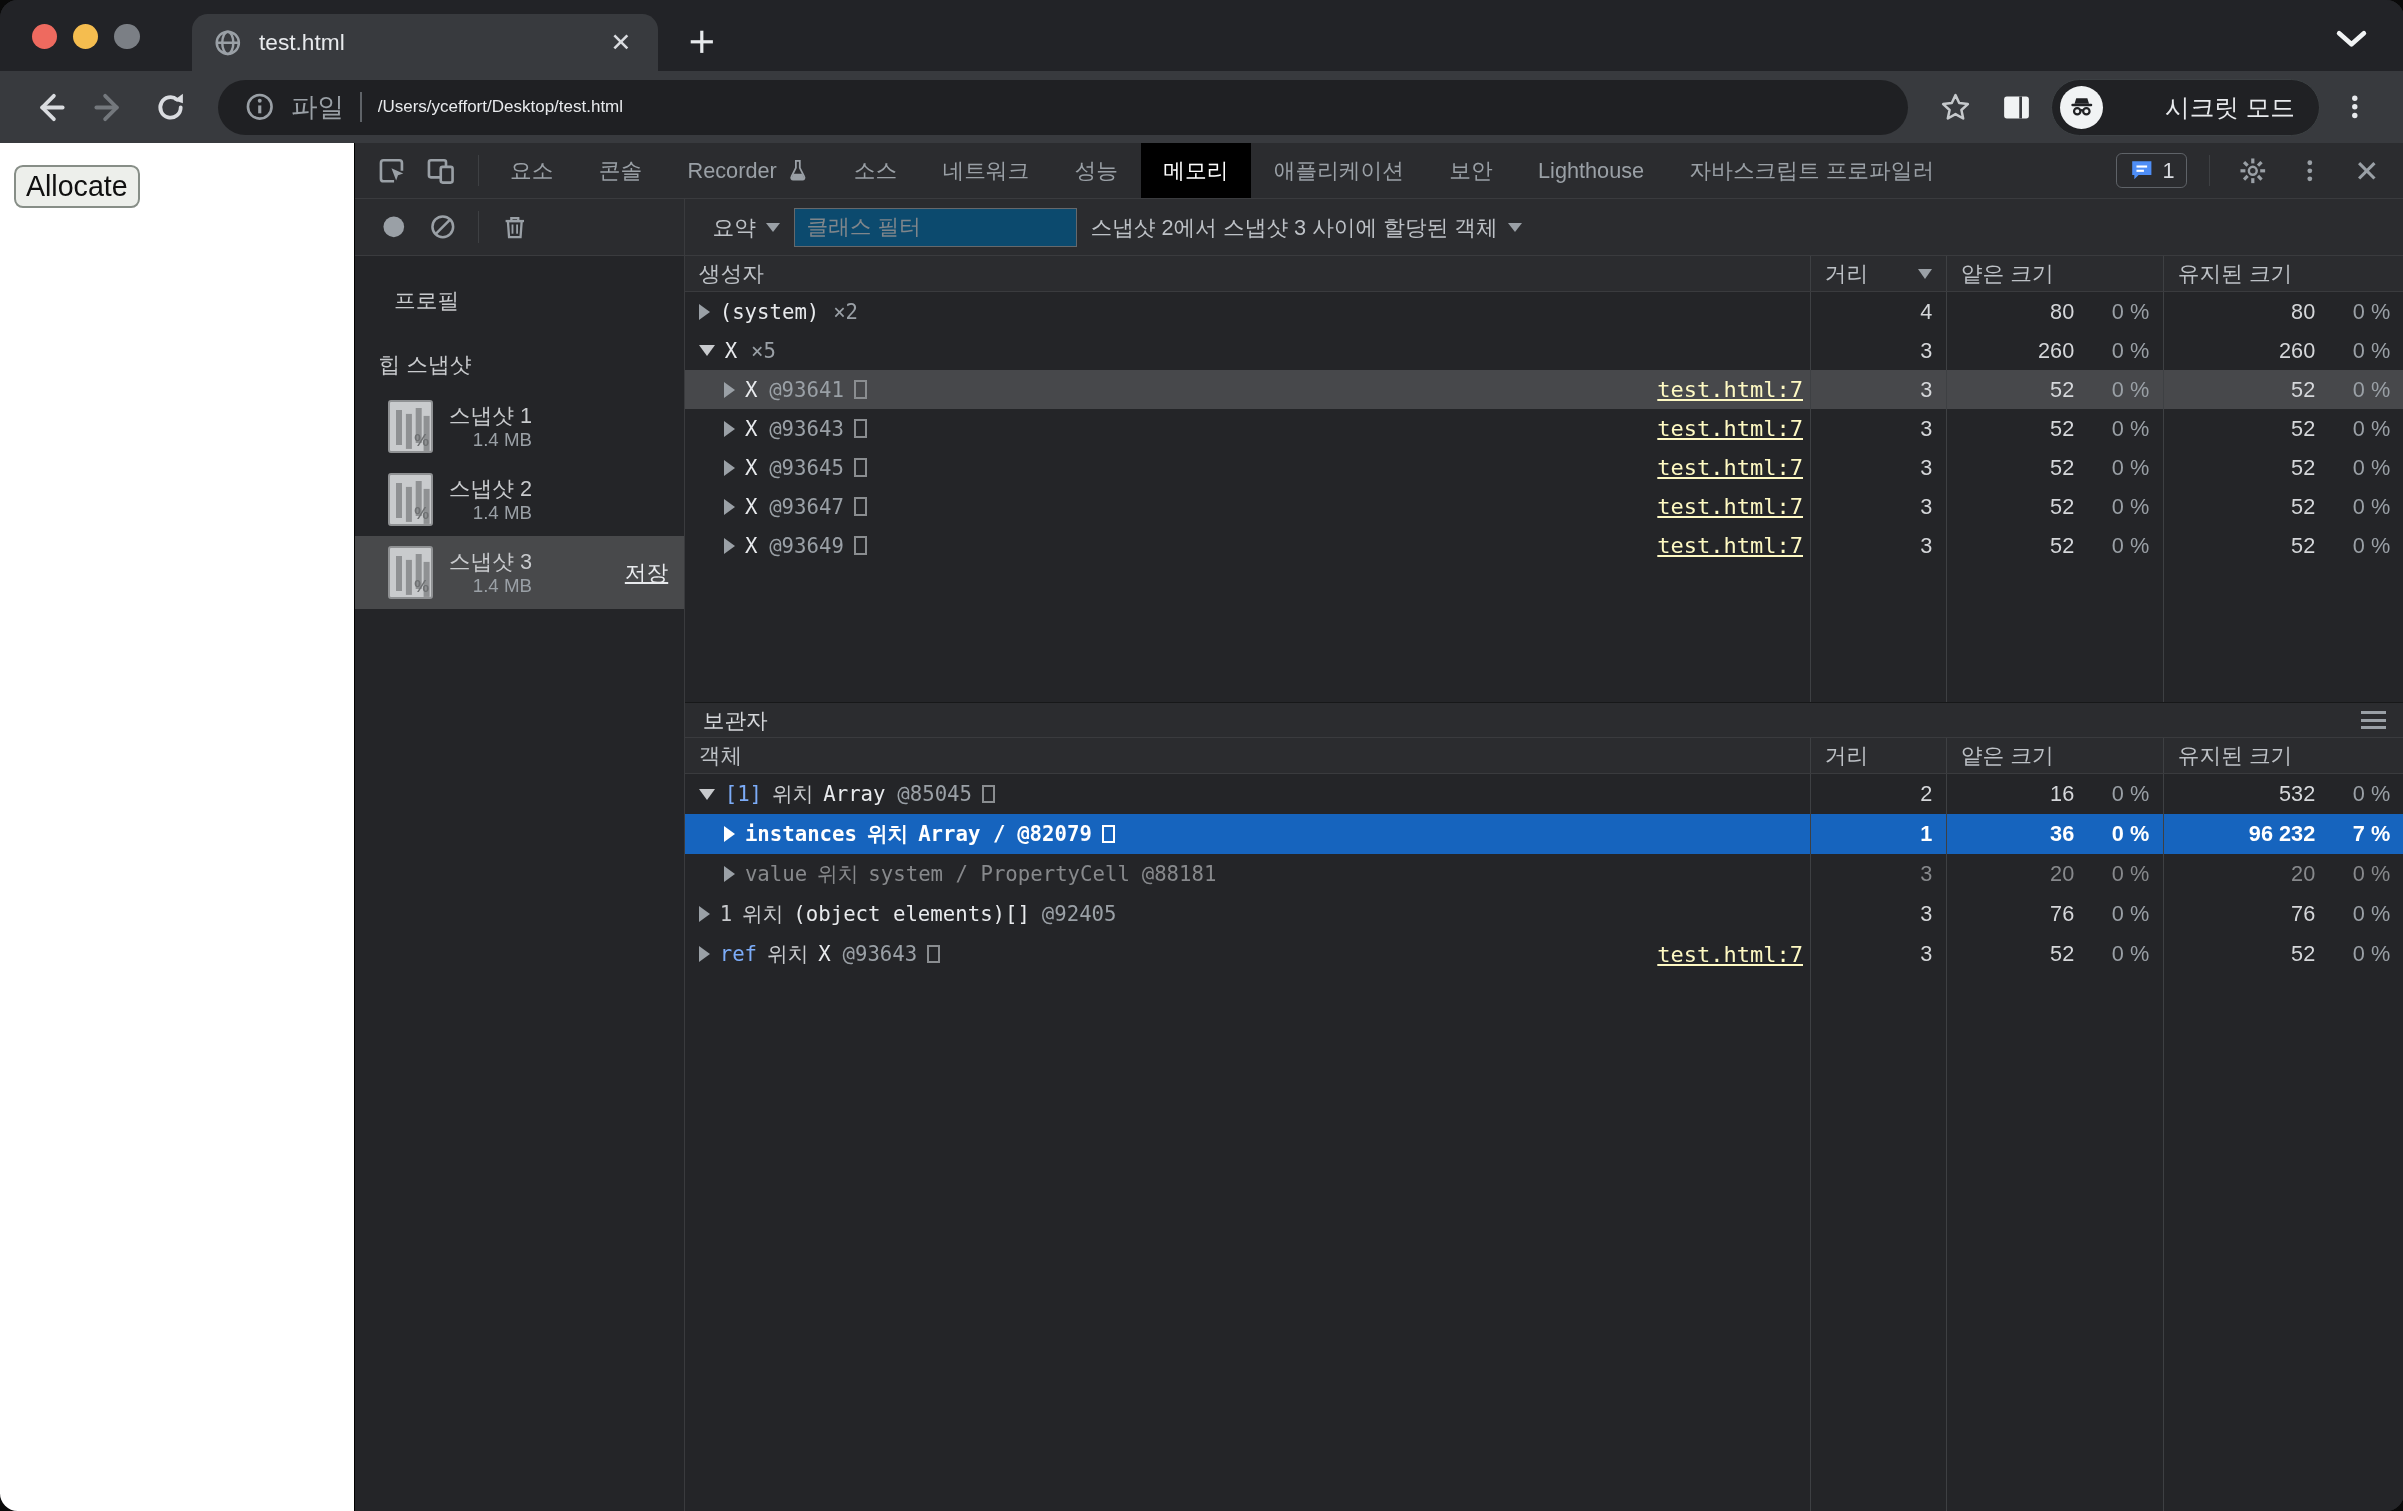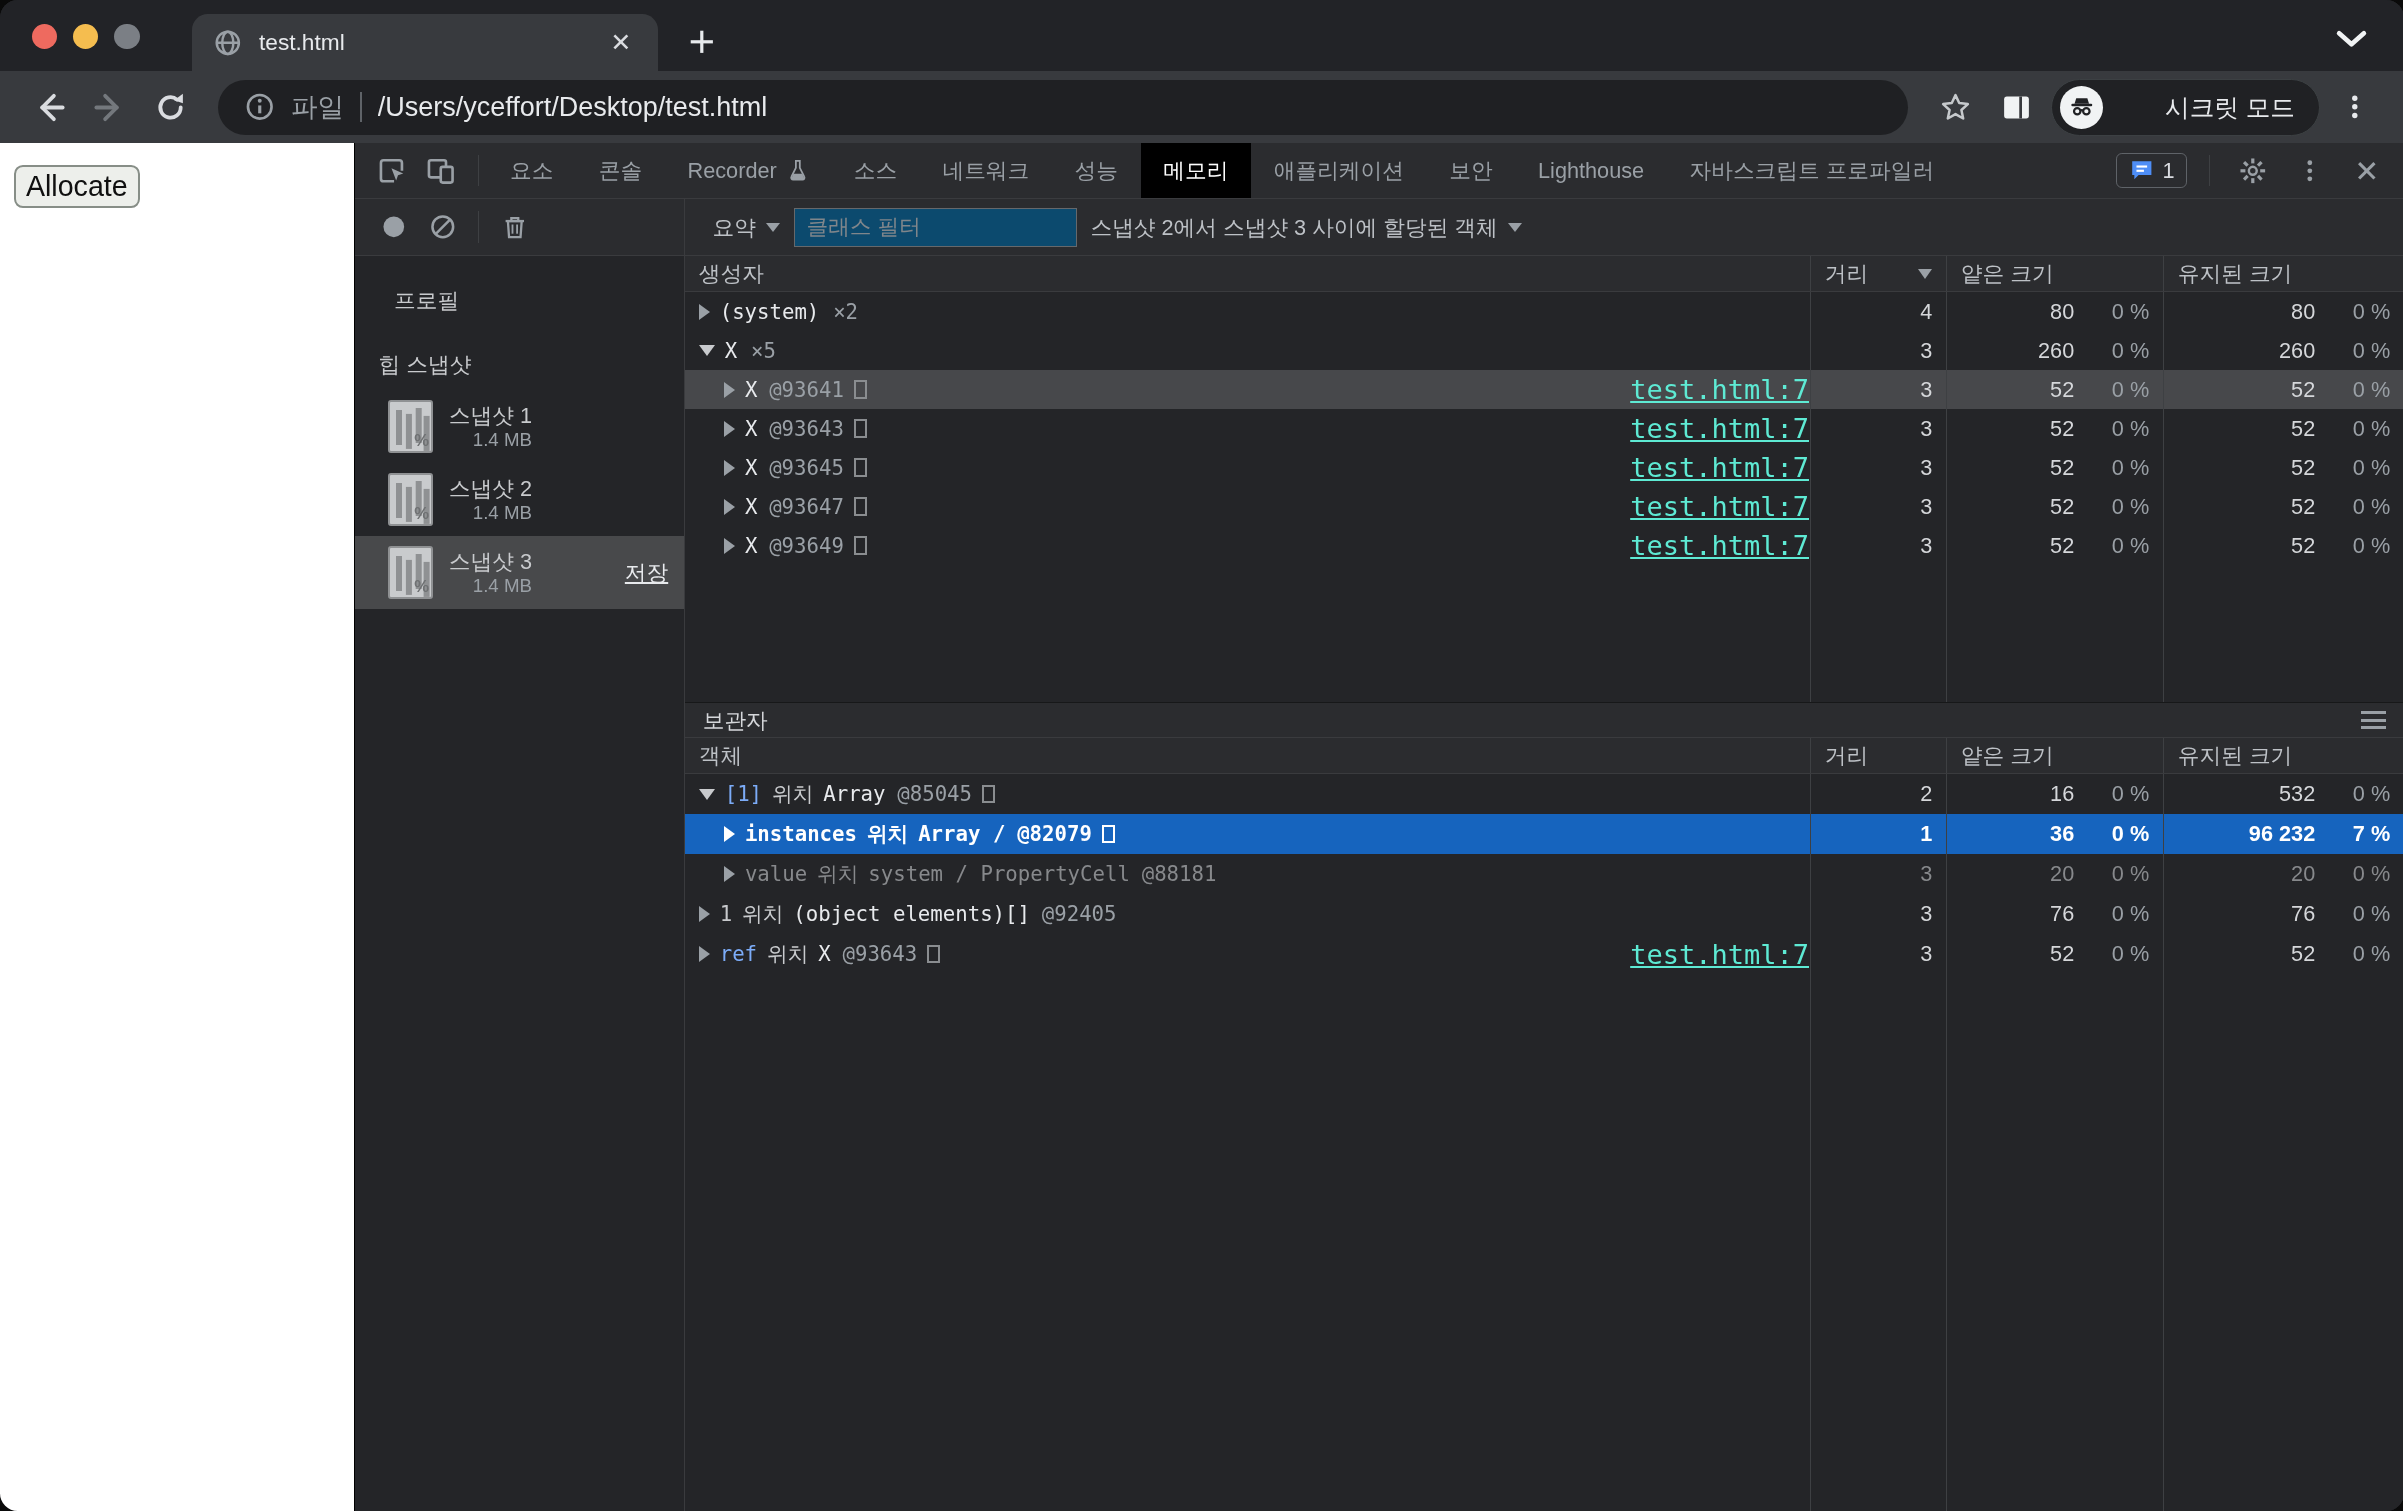--- a/index.html
+++ b/index.html
@@ -20,21 +20,21 @@
   .btab-title { color:#e8eaed; font-size:22.7px; margin-left:15.8px; flex:1; }
   .newtab { position:absolute; left:676px; top:15.8px; width:51px; height:51px; display:flex; align-items:center; justify-content:center; }
   .chev { position:absolute; right:33px; top:23.6px; width:39px; height:29.6px; display:flex; align-items:center; justify-content:center; }
   
   .btoolbar { height:72px; background:#383a3e; display:flex; align-items:center; padding:0 23.6px; gap:9.9px; }
   .navbtn { width:51px; height:51px; display:flex; align-items:center; justify-content:center; flex:0 0 auto; }
   .omnibox { flex:1; height:55px; background:#1f2023; border-radius:27.6px; margin:0 11.8px;
              display:flex; align-items:center; padding:0 25.6px; gap:15.8px; min-width:0; }
   .scheme { color:#9aa0a6; font-size:26.6px; }
   .om-div { width:2px; height:29.6px; background:#5f6368; }
-  .om-path { color:#e8eaed; font-size:27px; white-space:nowrap; overflow:hidden; }
+  .om-path { color:#e8eaed; font-size:17px; white-space:nowrap; overflow:hidden; }
   .incog-pill { height:57px; background:#202124; border:1px solid #3c4043; border-radius:29.6px;
                 display:flex; align-items:center; gap:13.8px; padding:0 23.6px 0 7.9px; flex:0 0 auto; }
   .incog-avatar { width:43px; height:43px; border-radius:50%; background:#f1f3f4; display:flex; align-items:center; justify-content:center; }
   .incog-label { color:#e8eaed; font-size:24.6px; white-space:nowrap;margin-left:48px; }
   
   .content { display:flex; height:1368px; }
   .page { width:354px; background:#ffffff; position:relative; }
   .allocate { position:absolute; left:13.8px; top:21.7px; width:126px; height:43px;
               background:#edefeb; border:2px solid #878e87; border-radius:8.9px;
               font-size:28.6px; color:#101010; font-family:"Liberation Sans",sans-serif; }
@@ -98,22 +98,22 @@
   .row.sel .tri.r { border-left-color:#fff; }
   .mono { font-family:"DejaVu Sans Mono","Liberation Mono",monospace; font-size:20.7px; }
   .oname { color:#e8eaed; }
   .cnt { color:#9aa0a6; margin-left:13.8px; }
   .oid { color:#9aa0a6; margin-left:11.8px; }
   .prop { color:#7cacf8; }
   .propnum { color:#c7c9cc; }
   .loc { color:#c9cbce; margin:0 9.9px; font-size:20.7px; }
   .boxg { width:12.8px; height:18.7px; border:2px solid #8a8d90; margin-left:9.9px; flex:0 0 auto; }
   .row.sel .boxg { border-color:#fff; }
-  .srclink { margin-left:auto; margin-right:1px; color:#5eead4; text-decoration:underline;
-             font-family:"DejaVu Sans Mono","Liberation Mono",monospace; font-size:27px; }
+  .srclink { margin-left:auto; margin-right:7px; color:#fef9c3; text-decoration:underline;
+             font-family:"DejaVu Sans Mono","Liberation Mono",monospace; font-size:22px; }
   .numcell { display:flex; justify-content:flex-end; align-items:center; height:100%; padding-right:13.8px; color:#d5d7da; }
   .pct { width:75px; text-align:right; color:#9aa0a6; }
   .rbar { height:36px; background:#2b2c2f; border-top:1px solid #171819; border-bottom:1px solid #3a3b3e;
           display:flex; align-items:center; padding:0 17.7px; flex:0 0 auto; color:#d5d7da; }
   .hamb { margin-left:auto; width:25.6px; display:flex; flex-direction:column; gap:4.9px; }
   .hamb i { height:3px; background:#9aa0a6; display:block; }
   svg { display:block; }
 </style>
 </head>
 <body>

